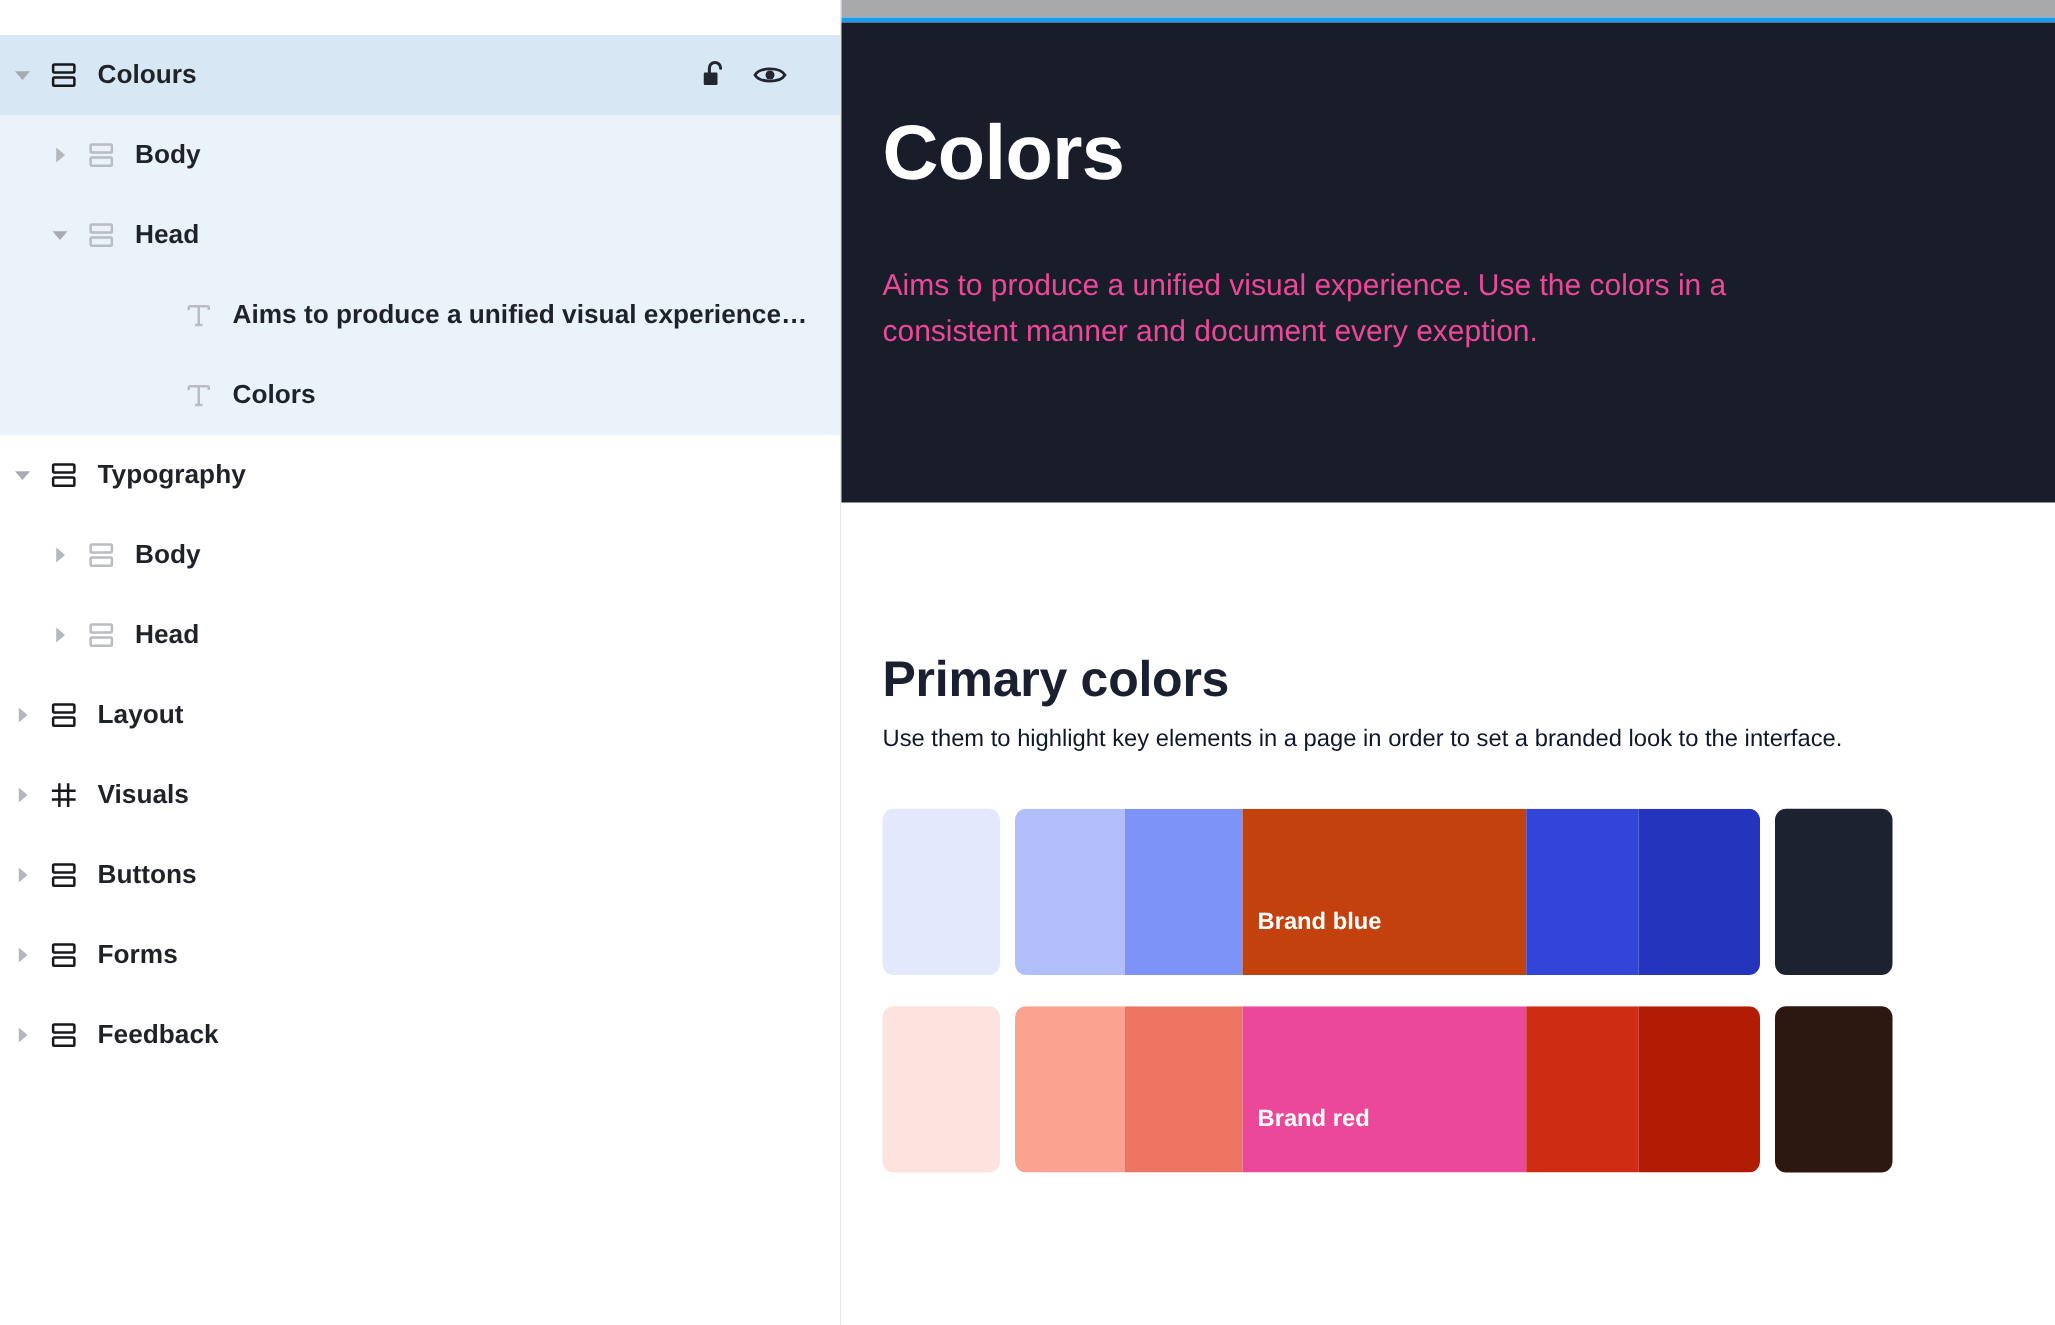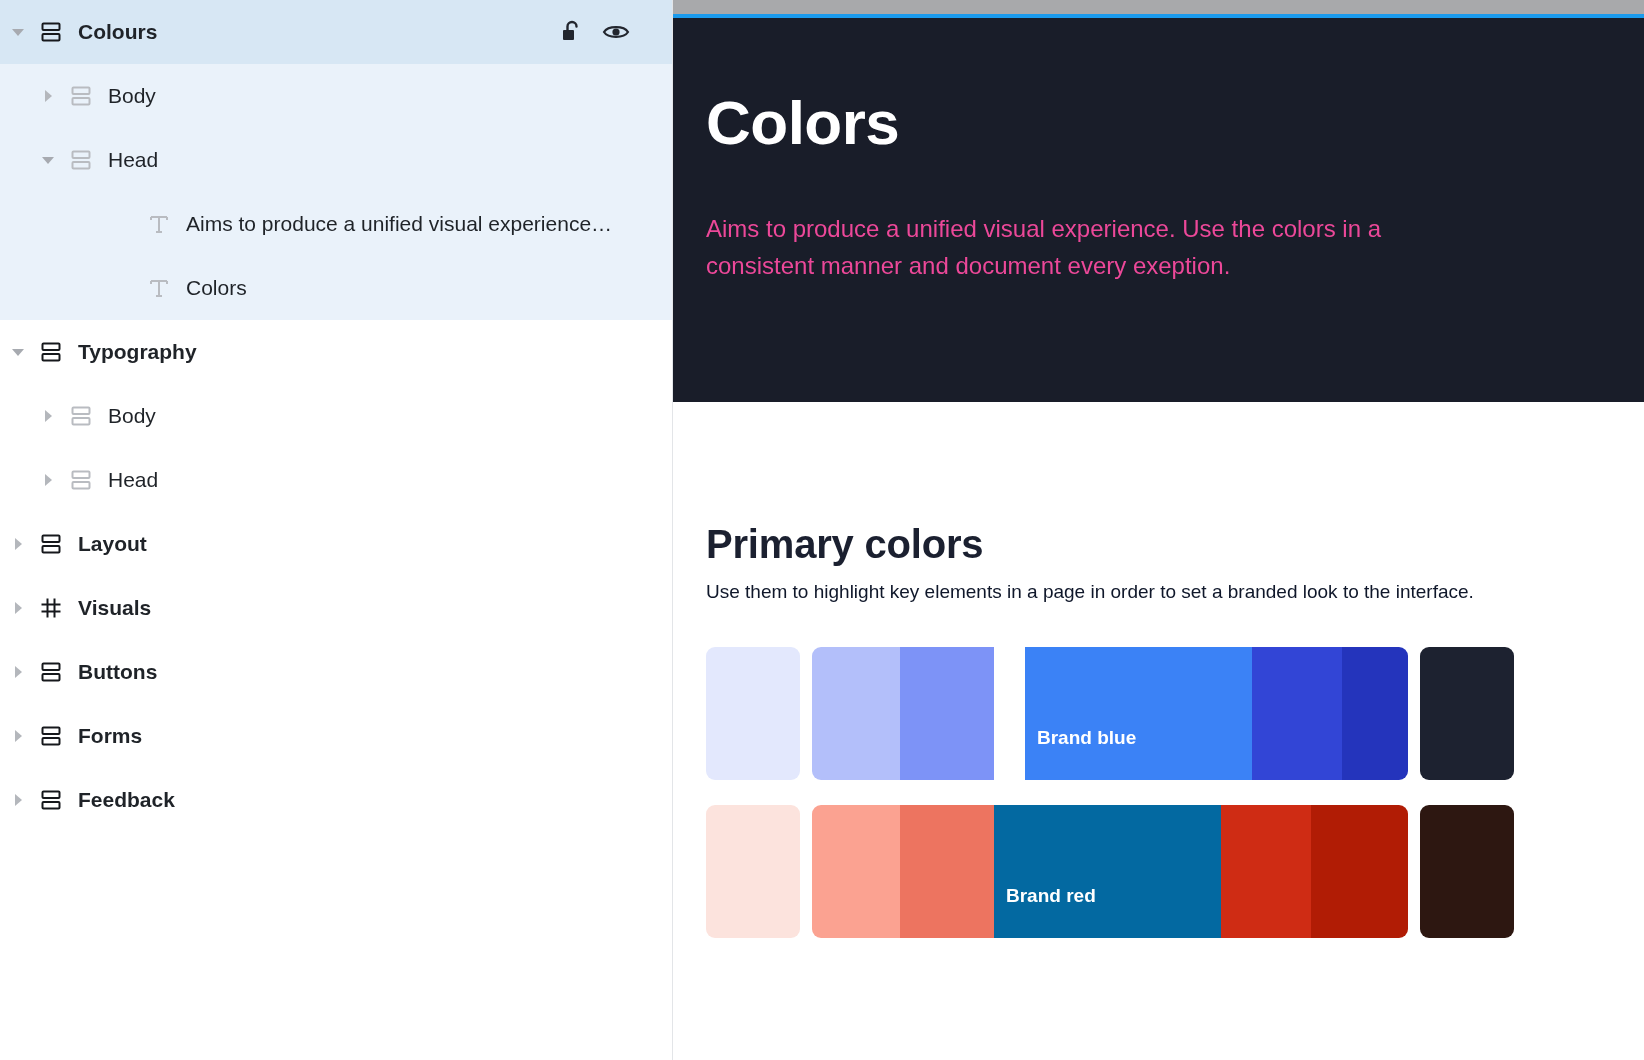--- a/index.html
+++ b/index.html
@@ -14,21 +14,21 @@
 
   
   .sidebar {
     width: 673px; height: 1060px;
     background: #ffffff;
     border-right: 1px solid #e3e5e8;
     position: relative;
     overflow: hidden;
     flex: 0 0 673px;
   }
-  .tree { }
+  .tree { padding-top: 28px; }
 
   .row {
     display: flex;
     align-items: center;
     height: 64px;
     position: relative;
     cursor: default;
     user-select: none;
   }
   .row.sel-head { background: #d7e7f4; }
@@ -58,21 +58,21 @@
   .licon svg { display: block; }
 
   .rlabel {
     font-size: 21px;
     color: #1f2328;
     white-space: nowrap;
     overflow: hidden;
     text-overflow: ellipsis;
   }
   .rlabel.bold { font-weight: 700; }
-  .rlabel.reg  { font-weight: 400; }
+  .rlabel.reg  { font-weight: 700; }
 
   .row-actions {
     position: absolute;
     right: 42px;
     display: flex;
     align-items: center;
     gap: 18px;
   }
   .row-actions .act { cursor: pointer; display: flex; }
 
@@ -388,36 +388,36 @@
     <section class="section">
       <h2>Primary colors</h2>
       <div class="sub">Use them to highlight key elements in a page in order to set a branded look to the interface.</div>
       <div id="swatches">
           <div class="swatch-row">
             <div class="sw-single" style="background: rgb(227, 232, 253);"></div>
             <div class="sw-gap"></div>
             <div class="sw-bar">
               <div class="sw-seg" style="background: rgb(179, 191, 250); width: 88px; flex: 0 0 88px;"></div>
               <div class="sw-seg" style="background: rgb(125, 147, 247); width: 94px; flex: 0 0 94px;"></div>
-              <div class="sw-seg" style="background: #3b82f6; width: 227px; flex: 0 0 227px; margin-left: 31px;">
+              <div class="sw-seg" style="background: #c2410c; width: 227px; flex: 0 0 227px;">
                 <span class="tag">Brand blue</span>
               </div>
               <div class="sw-seg" style="background: rgb(50, 69, 214); width: 90px; flex: 0 0 90px;"></div>
               <div class="sw-seg" style="background: rgb(36, 52, 188); width: 97px; flex: 0 0 97px;"></div>
             </div>
             <div class="sw-gap"></div>
             <div class="sw-single" style="background: rgb(29, 34, 48);"></div>
           </div>
           <div class="swatch-row row2">
             <div class="sw-single" style="background: rgb(252, 227, 221);"></div>
             <div class="sw-gap"></div>
             <div class="sw-bar">
               <div class="sw-seg" style="background: rgb(251, 162, 145); width: 88px; flex: 0 0 88px;"></div>
               <div class="sw-seg" style="background: rgb(237, 116, 96); width: 94px; flex: 0 0 94px;"></div>
-              <div class="sw-seg" style="background: #0369a1; width: 227px; flex: 0 0 227px;">
+              <div class="sw-seg" style="background: #ec4899; width: 227px; flex: 0 0 227px;">
                 <span class="tag">Brand red</span>
               </div>
               <div class="sw-seg" style="background: rgb(207, 44, 20); width: 90px; flex: 0 0 90px;"></div>
               <div class="sw-seg" style="background: rgb(177, 28, 5); width: 97px; flex: 0 0 97px;"></div>
             </div>
             <div class="sw-gap"></div>
             <div class="sw-single" style="background: rgb(45, 23, 17);"></div>
           </div>
         </div>
     </section>

